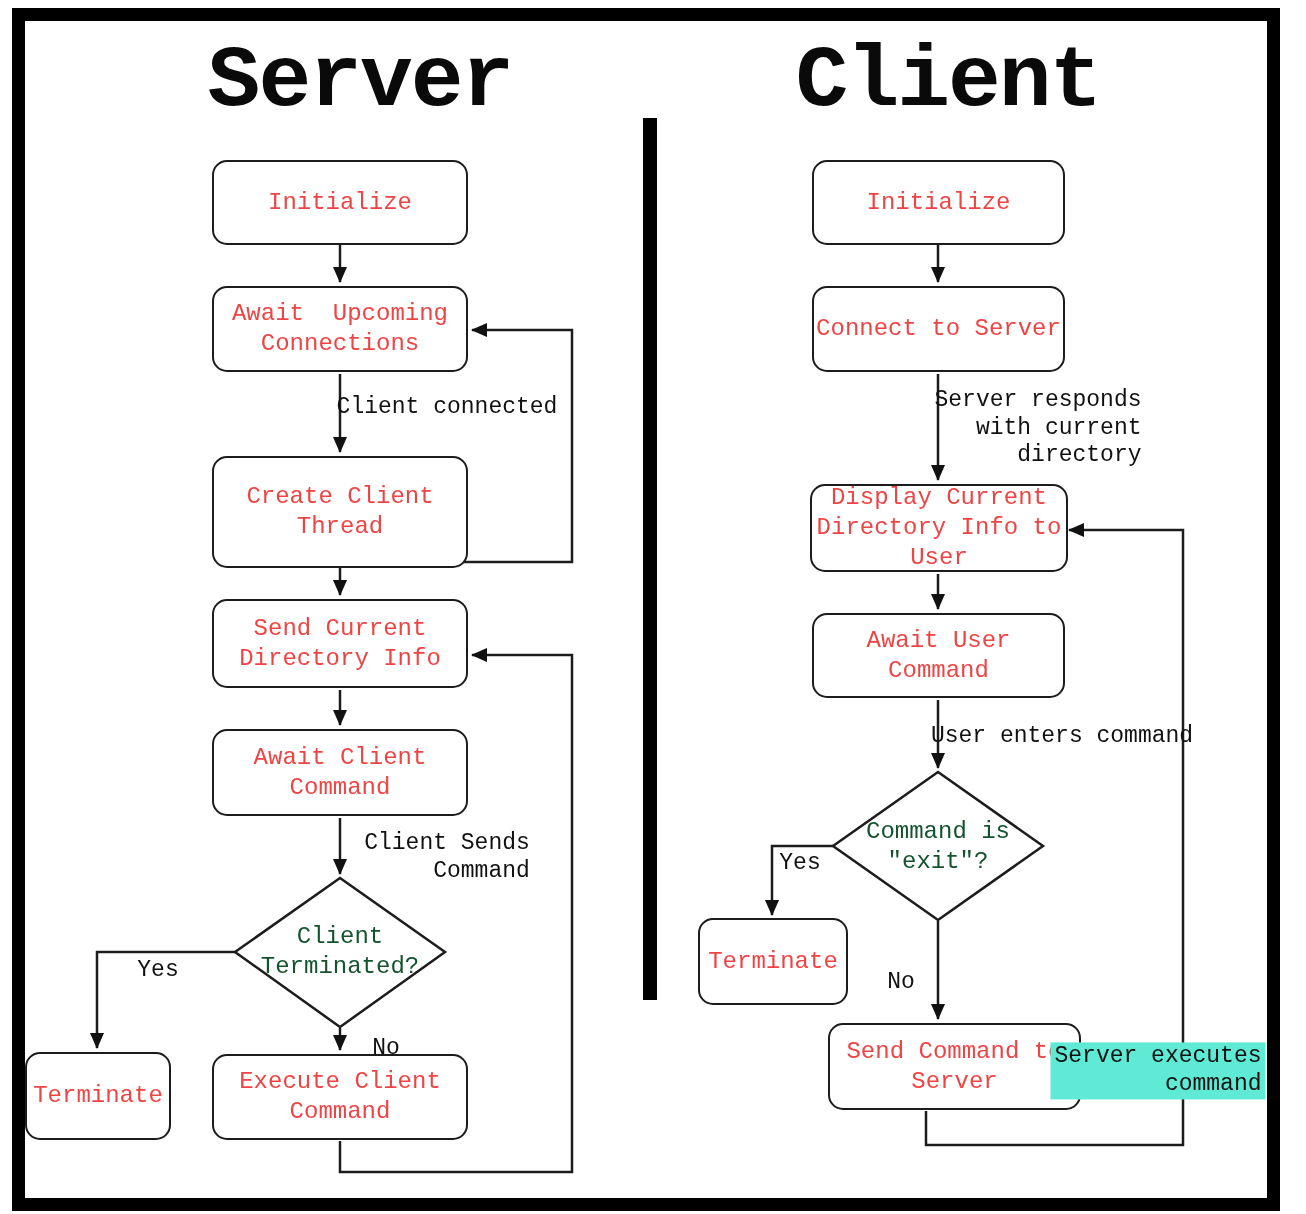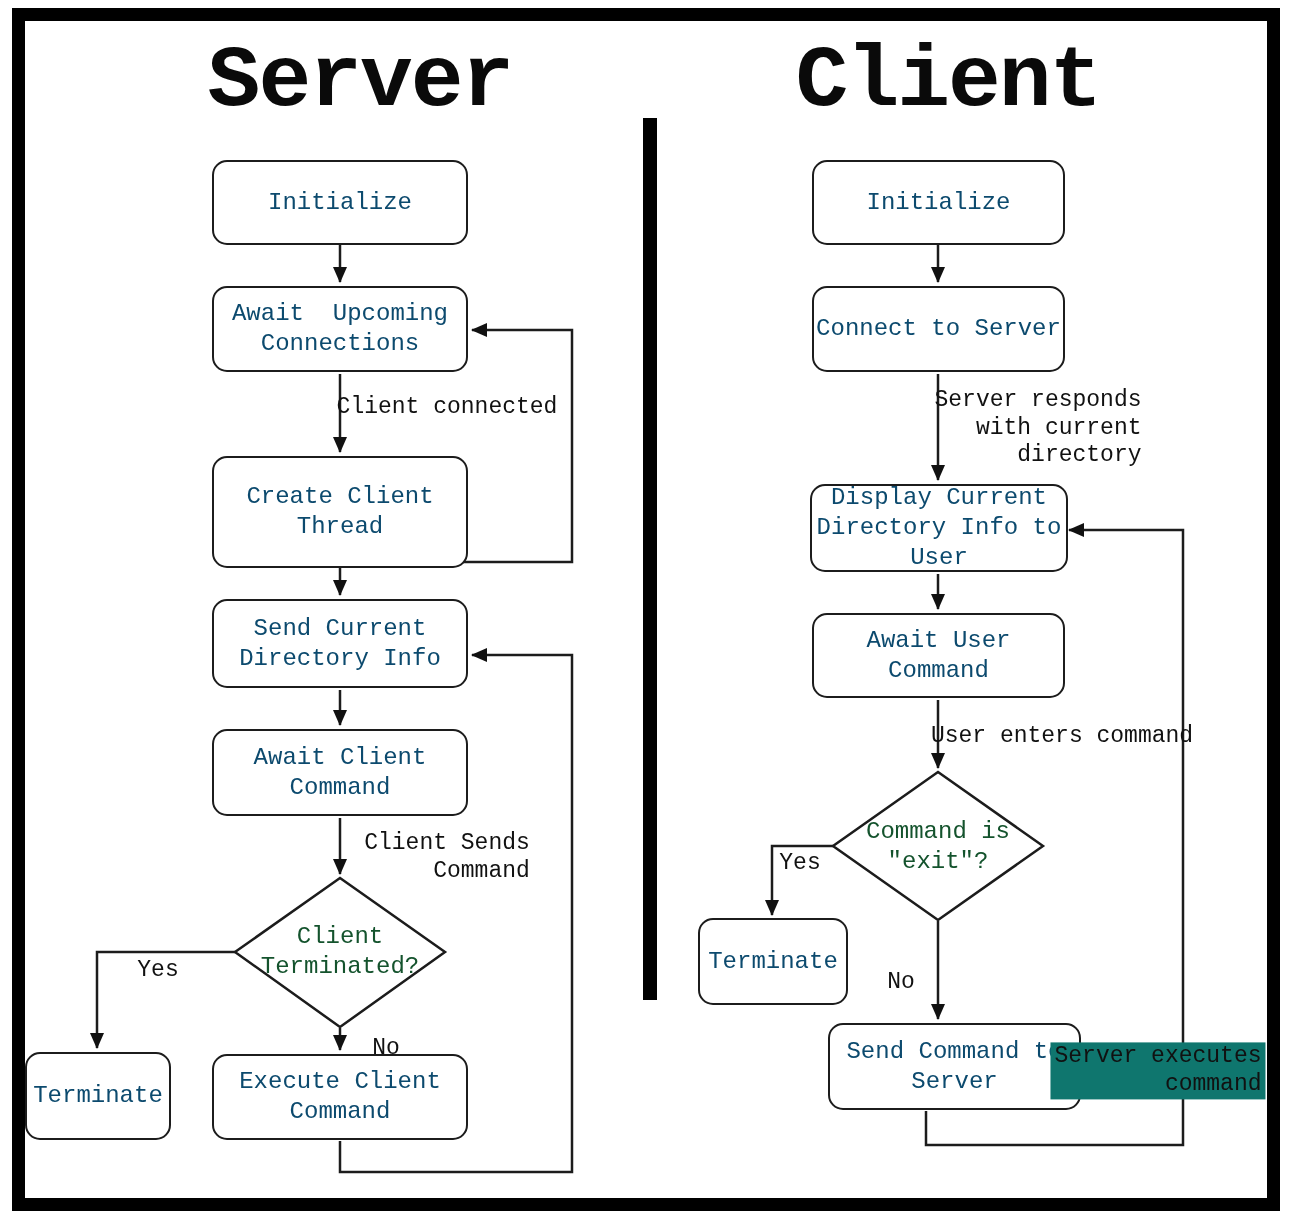--- a/index.html
+++ b/index.html
@@ -16,33 +16,33 @@
   .col-title {
     position:absolute; display:flex; align-items:center; justify-content:center;
     font-size:88px; font-weight:bold; letter-spacing:-2px; color:#0a0a0a;
   }
   svg.wires { position:absolute; left:0; top:0; }
   .node {
     position:absolute; box-sizing:border-box; background:#fff;
     border:2.5px solid #1c1c1c; border-radius:15px;
     display:flex; align-items:center; justify-content:center;
     text-align:center; font-size:24px; line-height:1.25; white-space:pre-wrap;
-    color:#0c4a6e;
+    color:#ef4444;
   }
   .decision-label {
     position:absolute; display:flex; align-items:center; justify-content:center;
     text-align:center; font-size:24px; line-height:1.25; white-space:pre-wrap;
     color:#14532d;
   }
   .edge-label {
     position:absolute; transform:translate(-50%,-50%);
     text-align:right; font-size:23px; line-height:1.2; white-space:pre;
     color:#111;
   }
-  .edge-label.masked { background:#0f766e; padding:1px 4px; }
+  .edge-label.masked { background:#5eead4; padding:1px 4px; }
 </style>
 </head>
 <body>
 
 <div id="stage">
 
   <svg class="wires" width="1306" height="1214" viewBox="0 0 1306 1214">
     <defs>
       <marker id="arr" viewBox="0 0 16 14" markerWidth="16" markerHeight="14" refX="15" refY="7" orient="auto" markerUnits="userSpaceOnUse">
         <path d="M0,0 L16,7 L0,14 Z" fill="#111"></path>

